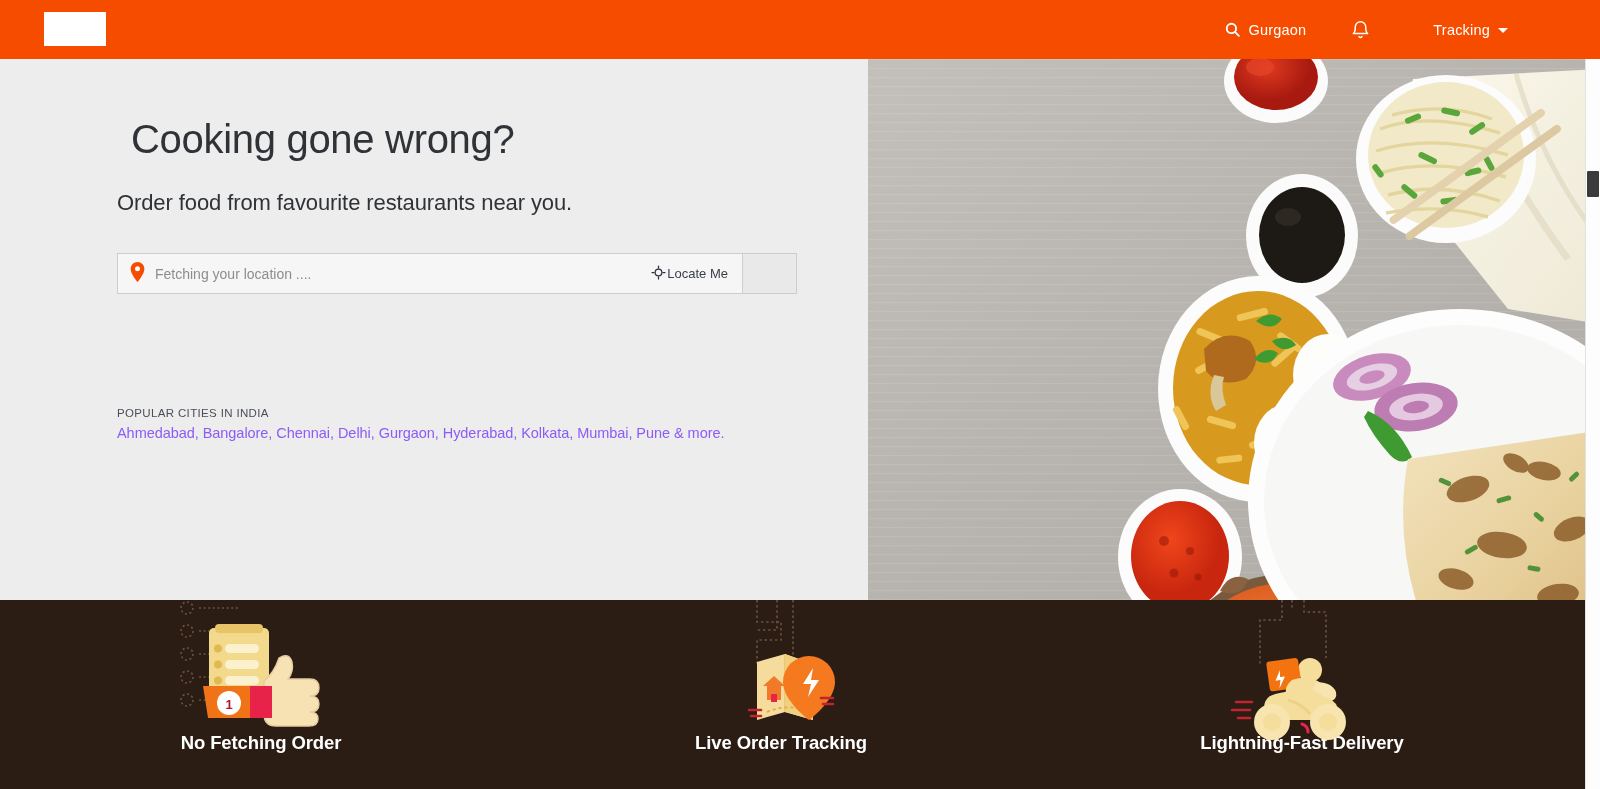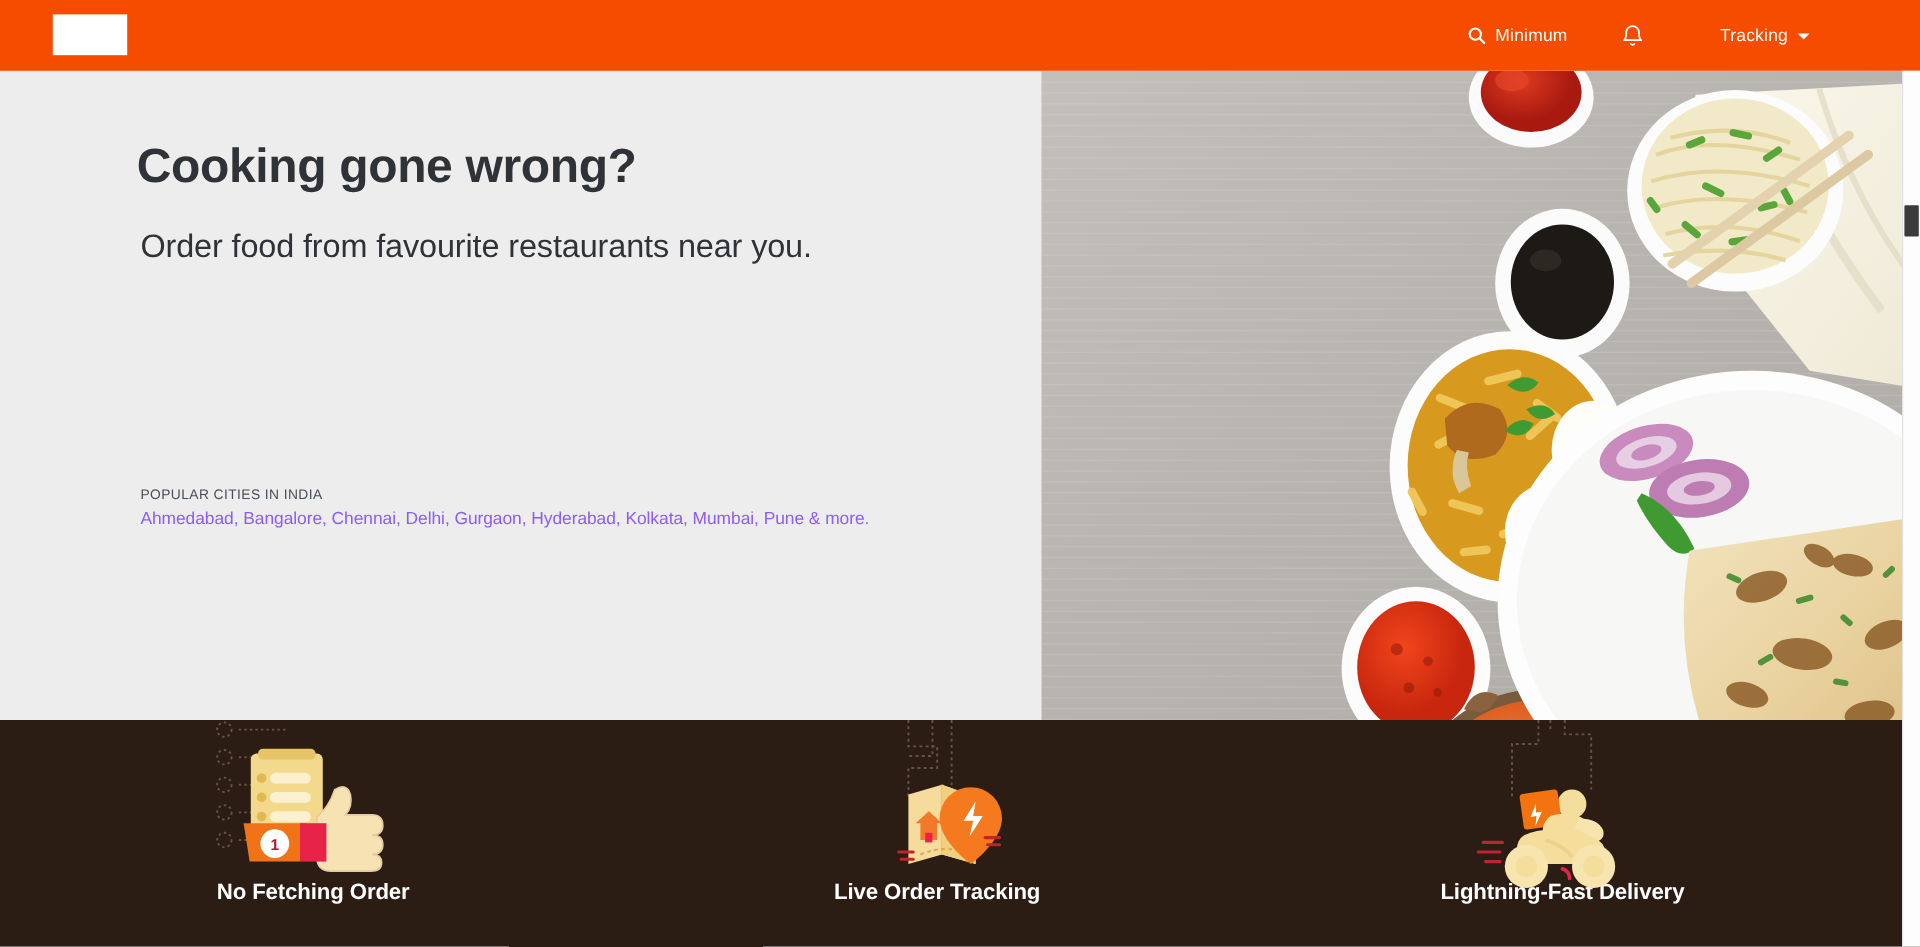--- a/index.html
+++ b/index.html
@@ -42,27 +42,27 @@
   }
 
   
   .hero {
     position:absolute; top:59px; left:0; width:1600px; height:541px;
     background:#ededed; overflow:hidden;
   }
   .hero-left { position:absolute; left:0; top:0; width:868px; height:541px; }
 
   .hero-title {
-    position:absolute; left:114px; top:58px;
-    font-size:40px; font-weight:700; color:#2f3237; letter-spacing:-0.3px;
+    position:absolute; left:131px; top:58px;
+    font-size:40px; font-weight:400; color:#2f3237; letter-spacing:-0.3px;
     white-space:nowrap;
   }
   .hero-sub {
     position:absolute; left:117px; top:131px;
-    font-size:27px; font-weight:400; color:#2f3237; letter-spacing:-0.1px;
+    font-size:22px; font-weight:400; color:#2f3237; letter-spacing:-0.1px;
     white-space:nowrap;
   }
 
   
   .locbar {
     position:absolute; left:117px; top:194px;
     width:680px; height:41px;
     border:1px solid #cdcdcd; background:#e9e9e9;
     display:flex; align-items:stretch;
   }
@@ -140,21 +140,21 @@
 
     <div class="header-right">
 
       <div class="hdr-item hdr-search">
         <span>
           <svg width="17" height="17" viewBox="0 0 24 24" fill="none" stroke="#ffffff" stroke-width="2.6" stroke-linecap="round">
             <circle cx="10.5" cy="10.5" r="6.6"></circle>
             <line x1="15.4" y1="15.4" x2="21" y2="21"></line>
           </svg>
         </span>
-        <span>Minimum</span>
+        <span>Gurgaon</span>
       </div>
 
       <div class="hdr-item hdr-bell">
         <span>
           <svg width="21" height="22" viewBox="0 0 24 24" fill="none" stroke="#ffffff" stroke-width="1.7" stroke-linecap="round" stroke-linejoin="round">
             <path d="M18 8.5a6 6 0 1 0-12 0c0 6-2.2 7.5-2.2 7.5h16.4S18 14.5 18 8.5z"></path>
             <path d="M13.7 19.5a2 2 0 0 1-3.4 0"></path>
           </svg>
         </span>
       </div>
@@ -167,20 +167,44 @@
     </div>
   </div>
 
   <div class="hero">
 
     <div class="hero-left">
 
       <div class="hero-title">Cooking gone wrong?</div>
       <div class="hero-sub">Order food from favourite restaurants near you.</div>
 
+      <div class="locbar">
+        <div class="locfield">
+          <span class="pin-icon">
+            <svg width="15" height="20" viewBox="0 0 24 32">
+              <path d="M12 0C5.9 0 1 4.9 1 11c0 8 11 21 11 21s11-13 11-21C23 4.9 18.1 0 12 0z" fill="#f64c00"></path>
+              <circle cx="12" cy="10.6" r="4" fill="#ffffff"></circle>
+            </svg>
+          </span>
+          <input class="loc-input" type="text" placeholder="Fetching your location ...." style="">
+          <div class="locate-me">
+            <span>
+              <svg width="15" height="15" viewBox="0 0 24 24" fill="none" stroke="#2f3440" stroke-width="2" stroke-linecap="round">
+                <circle cx="12" cy="12" r="5.4"></circle>
+                <line x1="12" y1="1.6" x2="12" y2="5"></line>
+                <line x1="12" y1="19" x2="12" y2="22.4"></line>
+                <line x1="1.6" y1="12" x2="5" y2="12"></line>
+                <line x1="19" y1="12" x2="22.4" y2="12"></line>
+              </svg>
+            </span>
+            <span>Locate Me</span>
+          </div>
+        </div>
+        <div class="locsubmit"></div>
+      </div>
 
       <div class="cities-label">POPULAR CITIES IN INDIA</div>
       <div class="cities-list">Ahmedabad, Bangalore, Chennai, Delhi, Gurgaon, Hyderabad, Kolkata, Mumbai, Pune &amp; more.</div>
 
     </div>
 
     <div class="hero-photo">
       <svg viewBox="0 0 732 541" xmlns="http://www.w3.org/2000/svg">
         <defs>
           <linearGradient id="cloth" x1="0" y1="0" x2="1" y2="1">

